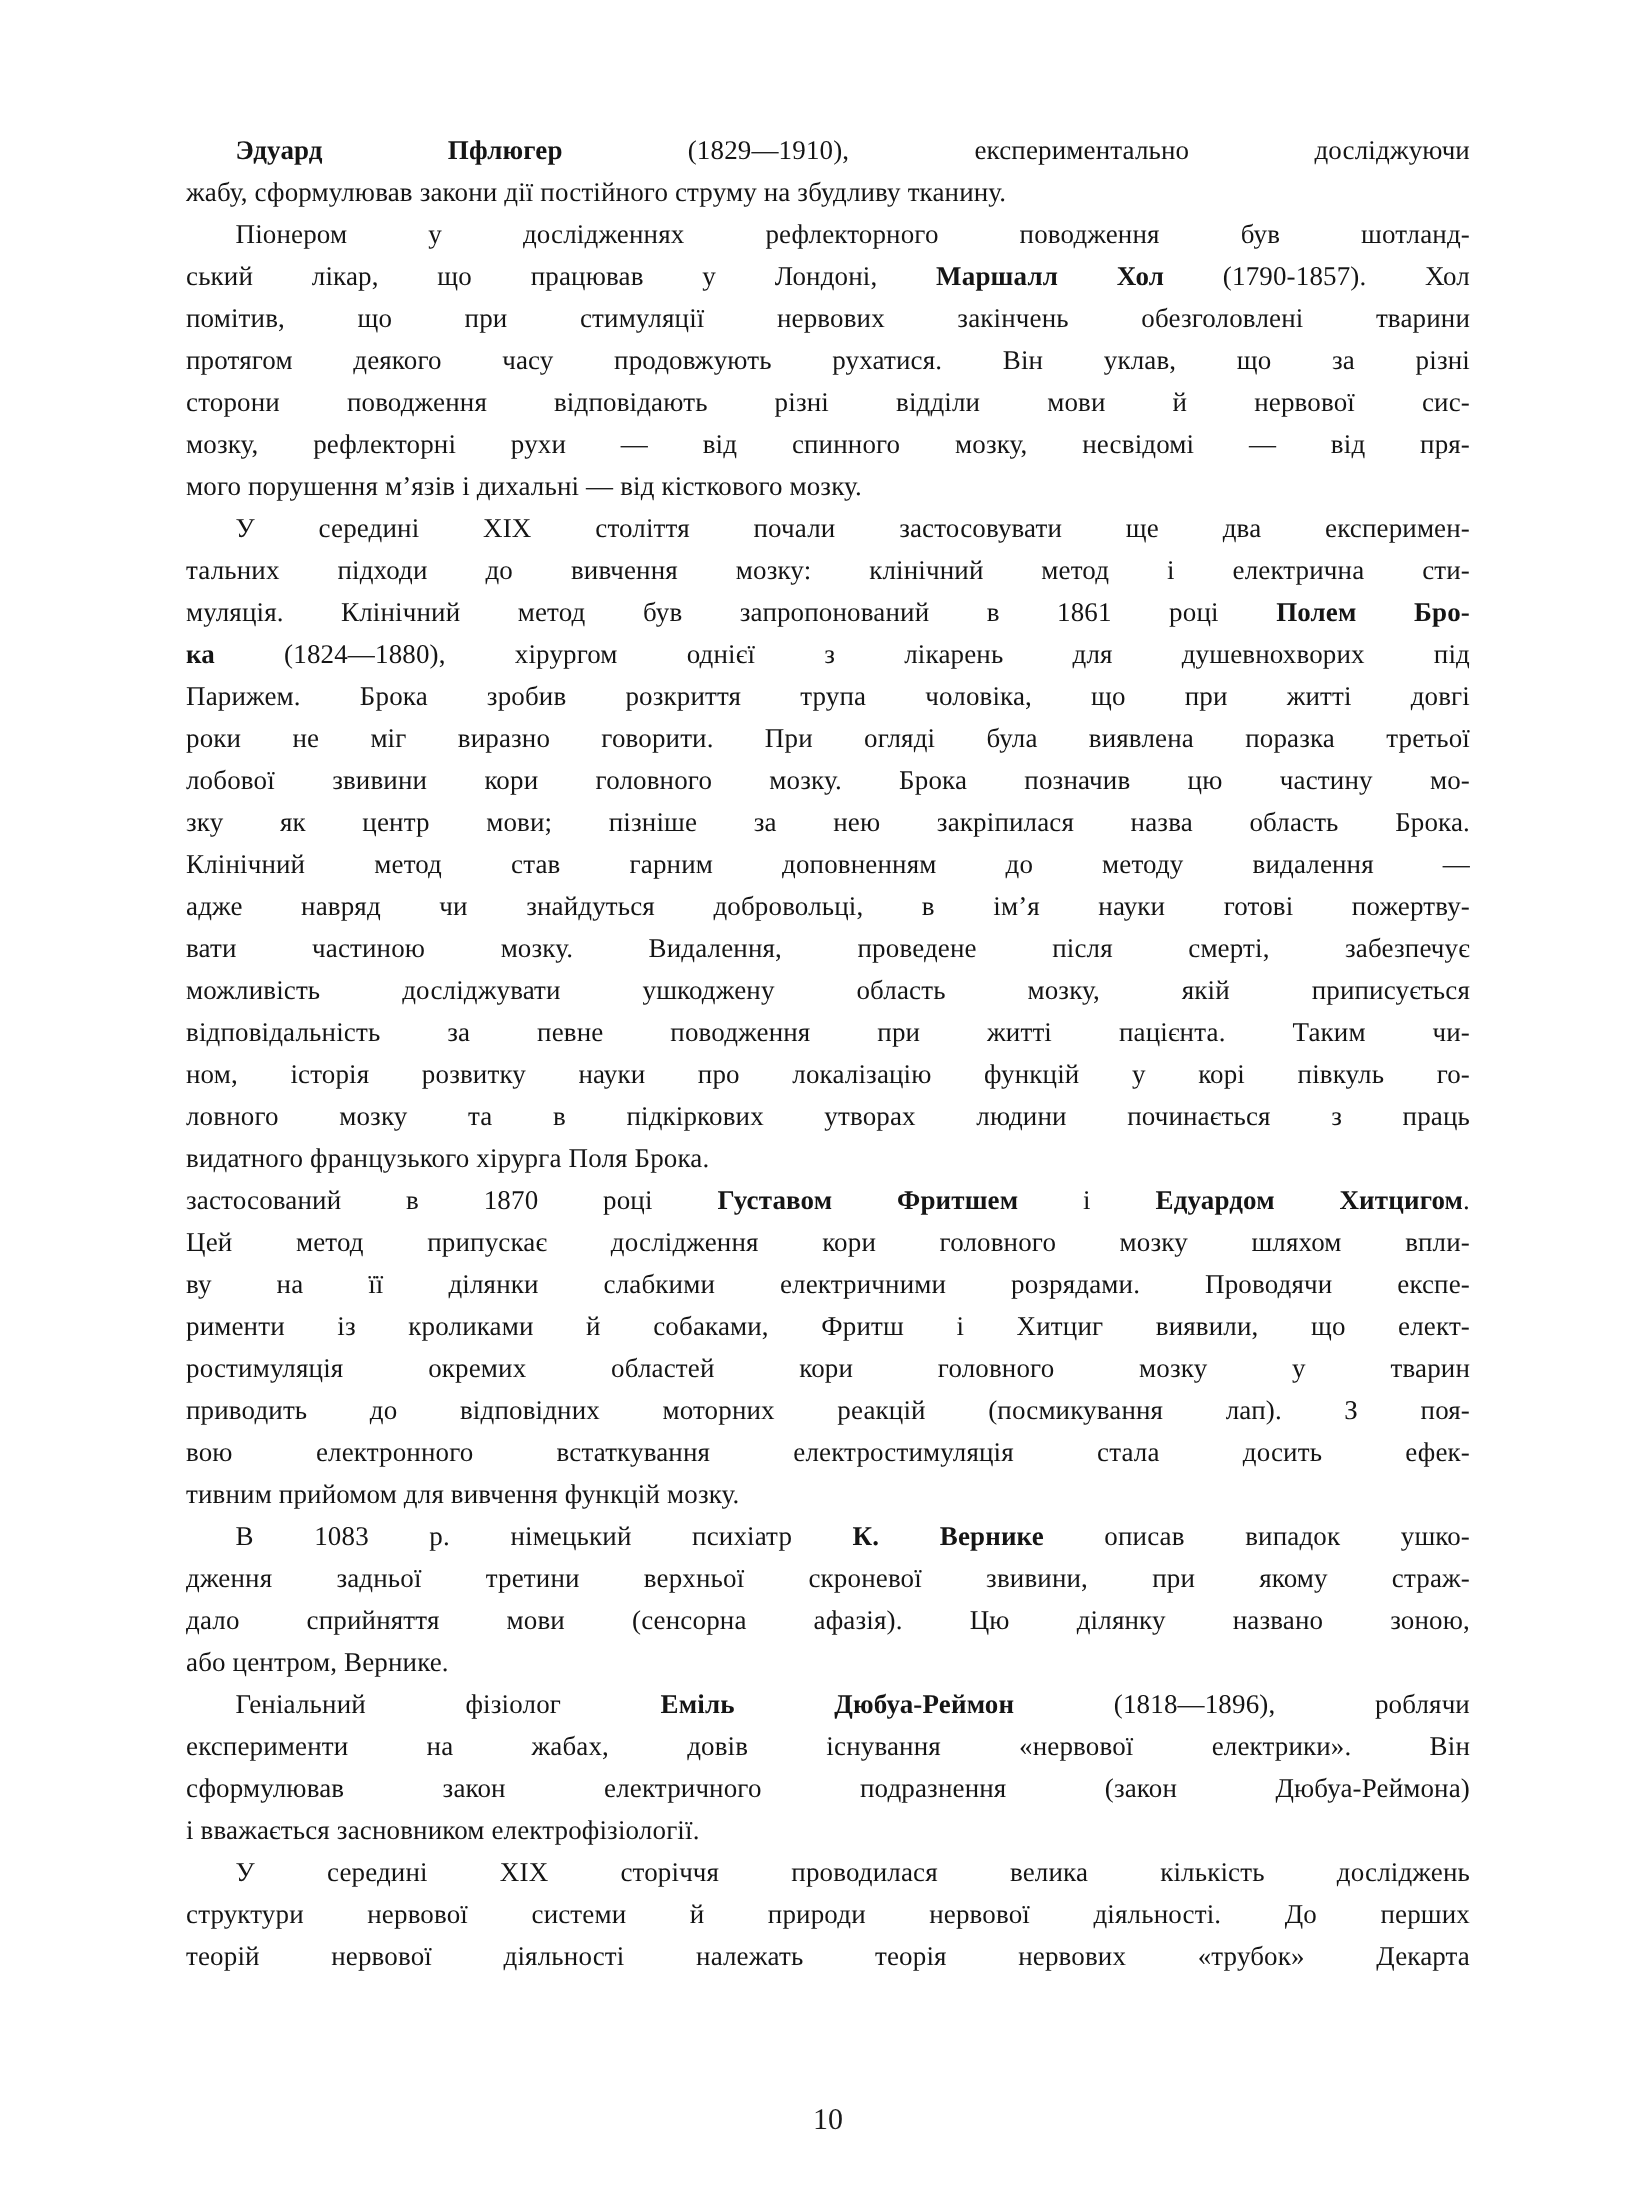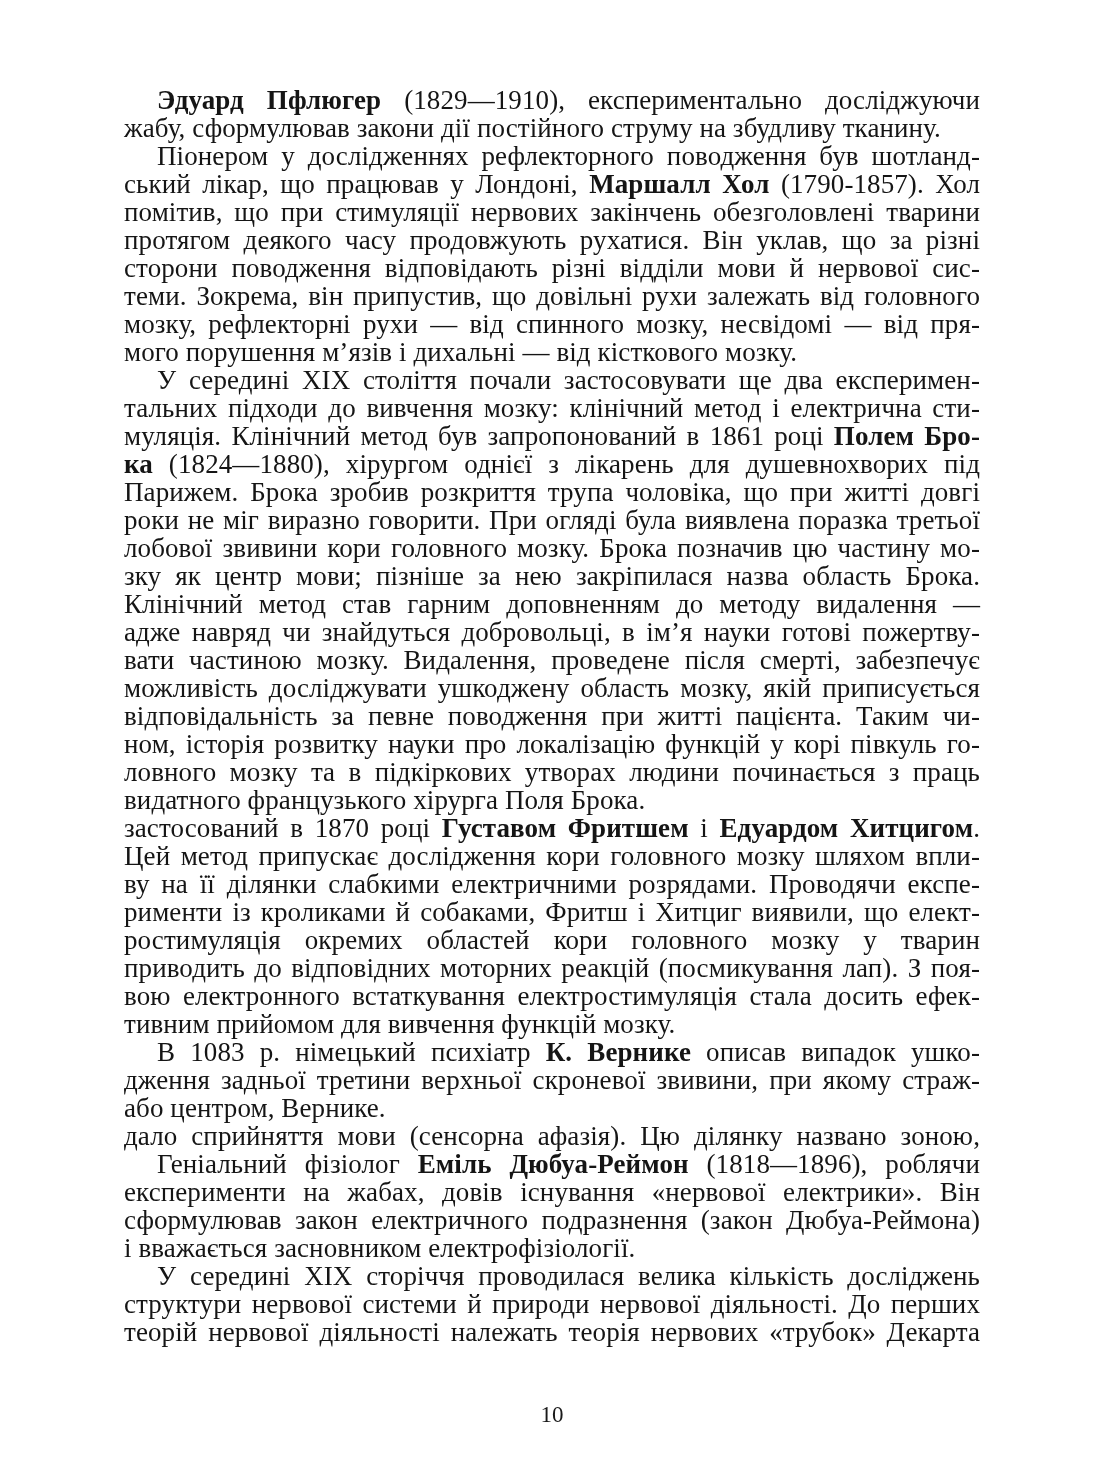--- a/index.html
+++ b/index.html
@@ -15,21 +15,21 @@
   .page {
     position: absolute;
     inset: 0;
     background: #ffffff;
   }
   .text-block {
     position: absolute;
     left: 124px;
     top: 86px;
     width: 856px;
-    font-size: 27px;
+    font-size: 18px;
     line-height: 28px;
     letter-spacing: 0.1px;
   }
   .ln {
     text-align: justify;
     text-align-last: justify;
     height: 28px;
   }
   .ln.end {
     text-align-last: left;
@@ -37,37 +37,36 @@
   .ln.in {
     text-indent: 33px;
   }
   .b { font-weight: bold; }
   .page-number {
     position: absolute;
     top: 1402px;
     left: 124px;
     width: 856px;
     text-align: center;
-    font-size: 23px;
+    font-size: 20px;
     color: #1a1a1a;
   }
 </style>
 </head>
 <body>
 
 <div class="page">
   <div class="text-block">
       <div class="ln in"><span class="b">Эдуард Пфлюгер</span><span class="r"> (1829—1910), експериментально досліджуючи</span></div>
       <div class="ln end"><span class="r">жабу, сформулював закони дії постійного струму на збудливу тканину.</span></div>
       <div class="ln in"><span class="r">Піонером у дослідженнях рефлекторного поводження був шотланд-</span></div>
       <div class="ln"><span class="r">ський лікар, що працював у Лондоні, </span><span class="b">Маршалл Хол</span><span class="r"> (1790-1857). Хол</span></div>
       <div class="ln"><span class="r">помітив, що при стимуляції нервових закінчень обезголовлені тварини</span></div>
       <div class="ln"><span class="r">протягом деякого часу продовжують рухатися. Він уклав, що за різні</span></div>
       <div class="ln"><span class="r">сторони поводження відповідають різні відділи мови й нервової сис-</span></div>
-      <div class="ln"><span class="r">теми. Зокрема, він припустив, що довільні рухи залежать від головного</span></div>
       <div class="ln"><span class="r">мозку, рефлекторні рухи — від спинного мозку, несвідомі — від пря-</span></div>
       <div class="ln end"><span class="r">мого порушення м’язів і дихальні — від кісткового мозку.</span></div>
       <div class="ln in"><span class="r">У середині XIX століття почали застосовувати ще два експеримен-</span></div>
       <div class="ln"><span class="r">тальних підходи до вивчення мозку: клінічний метод і електрична сти-</span></div>
       <div class="ln"><span class="r">муляція. Клінічний метод був запропонований в 1861 році </span><span class="b">Полем Бро-</span></div>
       <div class="ln"><span class="b">ка</span><span class="r"> (1824—1880), хірургом однієї з лікарень для душевнохворих під</span></div>
       <div class="ln"><span class="r">Парижем. Брока зробив розкриття трупа чоловіка, що при житті довгі</span></div>
       <div class="ln"><span class="r">роки не міг виразно говорити. При огляді була виявлена поразка третьої</span></div>
       <div class="ln"><span class="r">лобової звивини кори головного мозку. Брока позначив цю частину мо-</span></div>
       <div class="ln"><span class="r">зку як центр мови; пізніше за нею закріпилася назва область Брока.</span></div>
@@ -82,22 +81,22 @@
       <div class="ln"><span class="r">застосований в 1870 році </span><span class="b">Густавом Фритшем</span><span class="r"> і </span><span class="b">Едуардом Хитцигом</span><span class="r">.</span></div>
       <div class="ln"><span class="r">Цей метод припускає дослідження кори головного мозку шляхом впли-</span></div>
       <div class="ln"><span class="r">ву на її ділянки слабкими електричними розрядами. Проводячи експе-</span></div>
       <div class="ln"><span class="r">рименти із кроликами й собаками, Фритш і Хитциг виявили, що елект-</span></div>
       <div class="ln"><span class="r">ростимуляція окремих областей кори головного мозку у тварин</span></div>
       <div class="ln"><span class="r">приводить до відповідних моторних реакцій (посмикування лап). З поя-</span></div>
       <div class="ln"><span class="r">вою електронного встаткування електростимуляція стала досить ефек-</span></div>
       <div class="ln end"><span class="r">тивним прийомом для вивчення функцій мозку.</span></div>
       <div class="ln in"><span class="r">В 1083 р. німецький психіатр </span><span class="b">К. Вернике</span><span class="r"> описав випадок ушко-</span></div>
       <div class="ln"><span class="r">дження задньої третини верхньої скроневої звивини, при якому страж-</span></div>
+      <div class="ln"><span class="r">дало сприйняття мови (сенсорна афазія). Цю ділянку названо зоною,</span></div>
       <div class="ln end"><span class="r">або центром, Вернике.</span></div>
-      <div class="ln"><span class="r">дало сприйняття мови (сенсорна афазія). Цю ділянку названо зоною,</span></div>
       <div class="ln in"><span class="r">Геніальний фізіолог </span><span class="b">Еміль Дюбуа-Реймон</span><span class="r"> (1818—1896), роблячи</span></div>
       <div class="ln"><span class="r">експерименти на жабах, довів існування «нервової електрики». Він</span></div>
       <div class="ln"><span class="r">сформулював закон електричного подразнення (закон Дюбуа-Реймона)</span></div>
       <div class="ln end"><span class="r">і вважається засновником електрофізіології.</span></div>
       <div class="ln in"><span class="r">У середині XIX сторіччя проводилася велика кількість досліджень</span></div>
       <div class="ln"><span class="r">структури нервової системи й природи нервової діяльності. До перших</span></div>
       <div class="ln"><span class="r">теорій нервової діяльності належать теорія нервових «трубок» Декарта</span></div>
     </div>
   <div class="page-number">10</div>
 </div>

